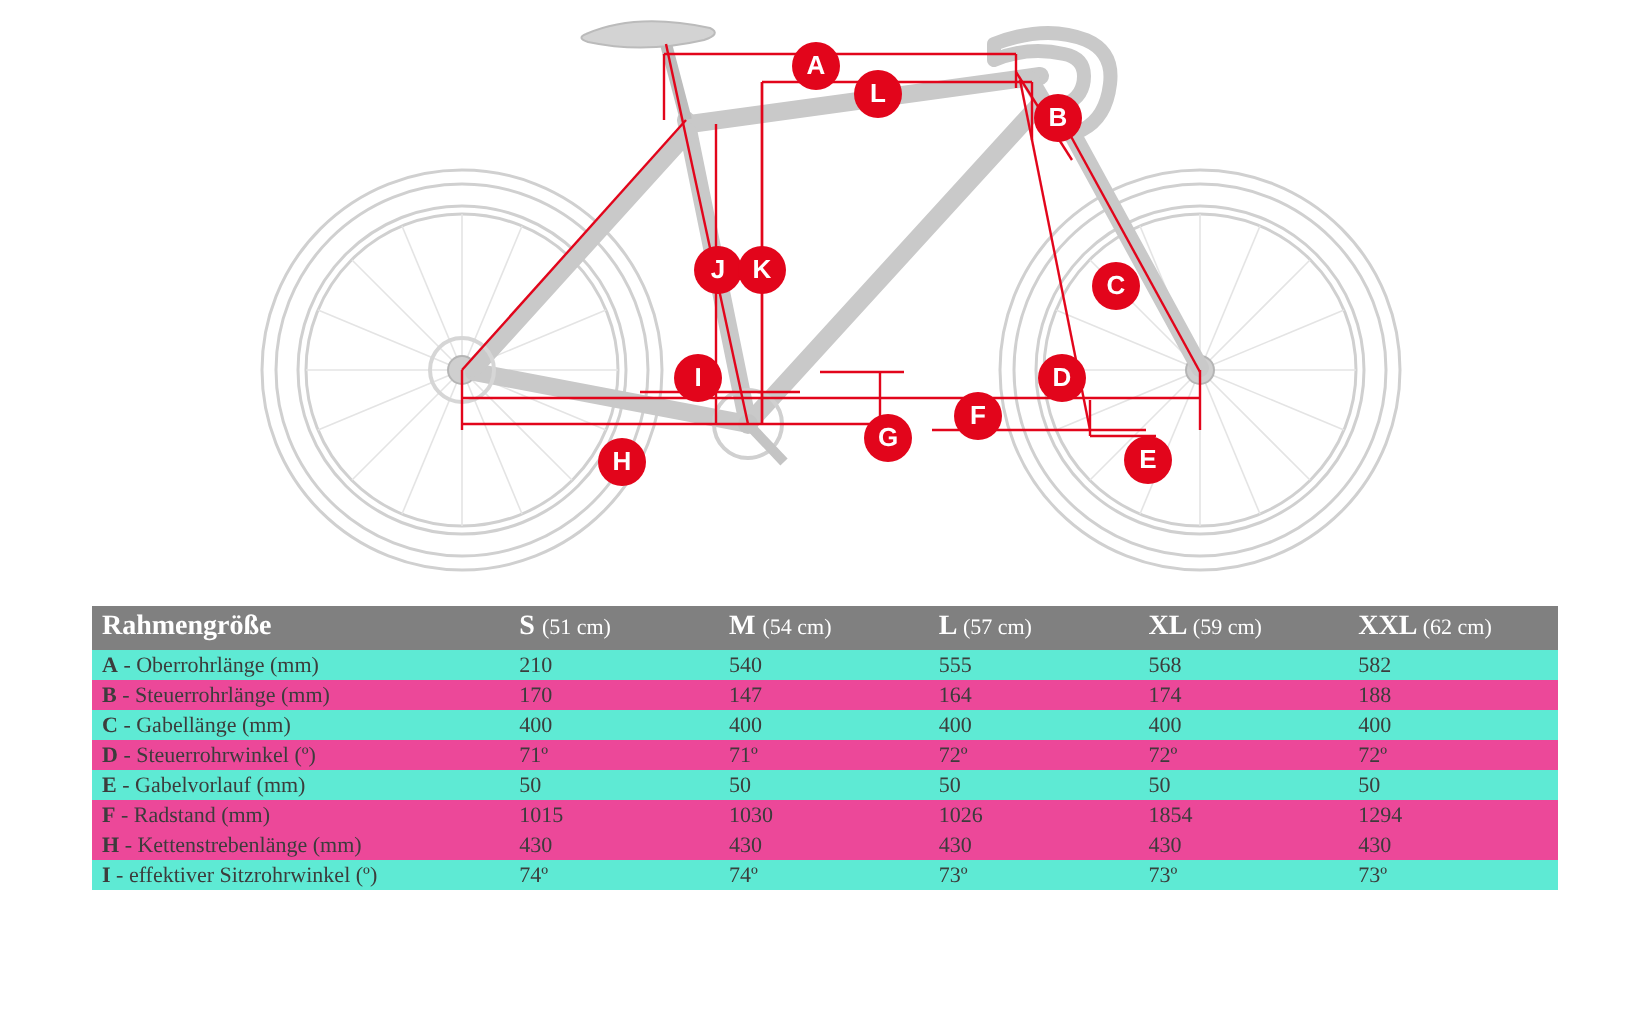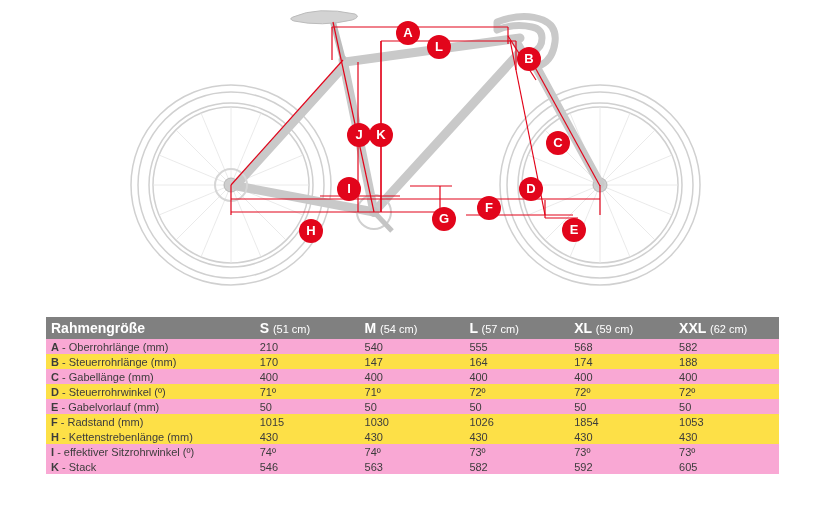--- a/index.html
+++ b/index.html
@@ -37,24 +37,23 @@
     text-align: center;
     font-family: "Liberation Sans", sans-serif;
   }
   
   #geo-table {
     position: absolute;
     left: 46px;
     top: 303px;
     width: 733px;
     border-collapse: collapse;
-    font-family: Liberation Sans, sans-serif;
+    font-family: Liberation Serif, serif;
     font-size: 11px;
     color: #3c3c3c;
-    margin-top: 14px;
   }
   #geo-table th, #geo-table td {
     padding: 0;
     margin: 0;
     text-align: left;
     vertical-align: middle;
     height: 15px;
   }
   #geo-table thead th {
     background: #808080;
@@ -66,22 +65,22 @@
   }
   #geo-table thead th .sz-main {
     font-size: 14px;
     font-weight: bold;
   }
   #geo-table thead th .sz-sub {
     font-size: 11px;
     font-weight: normal;
     text-align: center;
   }
-  #geo-table tbody tr.odd td { background: #f9a8d4; }
-  #geo-table tbody tr.even td { background: #fde047; }
+  #geo-table tbody tr.odd td { background: #5eead4; }
+  #geo-table tbody tr.even td { background: #ec4899; }
   #geo-table tbody td { padding-left: 5px; }
   #geo-table tbody td.lbl { white-space: nowrap; }
   #geo-table tbody td.lbl .letter { font-weight: bold; }
   .col-label { width: 190px; }
   .col-val { width: 93px; }
 </style>
 </head>
 <body>
 
 <div id="diagram-area">
@@ -274,40 +273,32 @@
       <td>50</td>
       <td>50</td>
       <td>50</td>
     </tr>
     <tr class="even">
       <td class="lbl"><span class="letter">F</span> <span>- Radstand (mm)</span></td>
       <td>1015</td>
       <td>1030</td>
       <td>1026</td>
       <td>1854</td>
-      <td>1053</td>
+      <td>1294</td>
     </tr>
     <tr class="even">
       <td class="lbl"><span class="letter">H</span> <span>- Kettenstrebenlänge (mm)</span></td>
       <td>430</td>
       <td>430</td>
       <td>430</td>
       <td>430</td>
       <td>430</td>
     </tr>
     <tr class="odd">
       <td class="lbl"><span class="letter">I</span> <span>- effektiver Sitzrohrwinkel (º)</span></td>
       <td>74º</td>
       <td>74º</td>
       <td>73º</td>
       <td>73º</td>
       <td>73º</td>
     </tr>
-    <tr class="odd">
-      <td class="lbl"><span class="letter">K</span> <span>- Stack</span></td>
-      <td>546</td>
-      <td>563</td>
-      <td>582</td>
-      <td>592</td>
-      <td>605</td>
-    </tr>
   </tbody>
 </table>
 
 </body></html>

